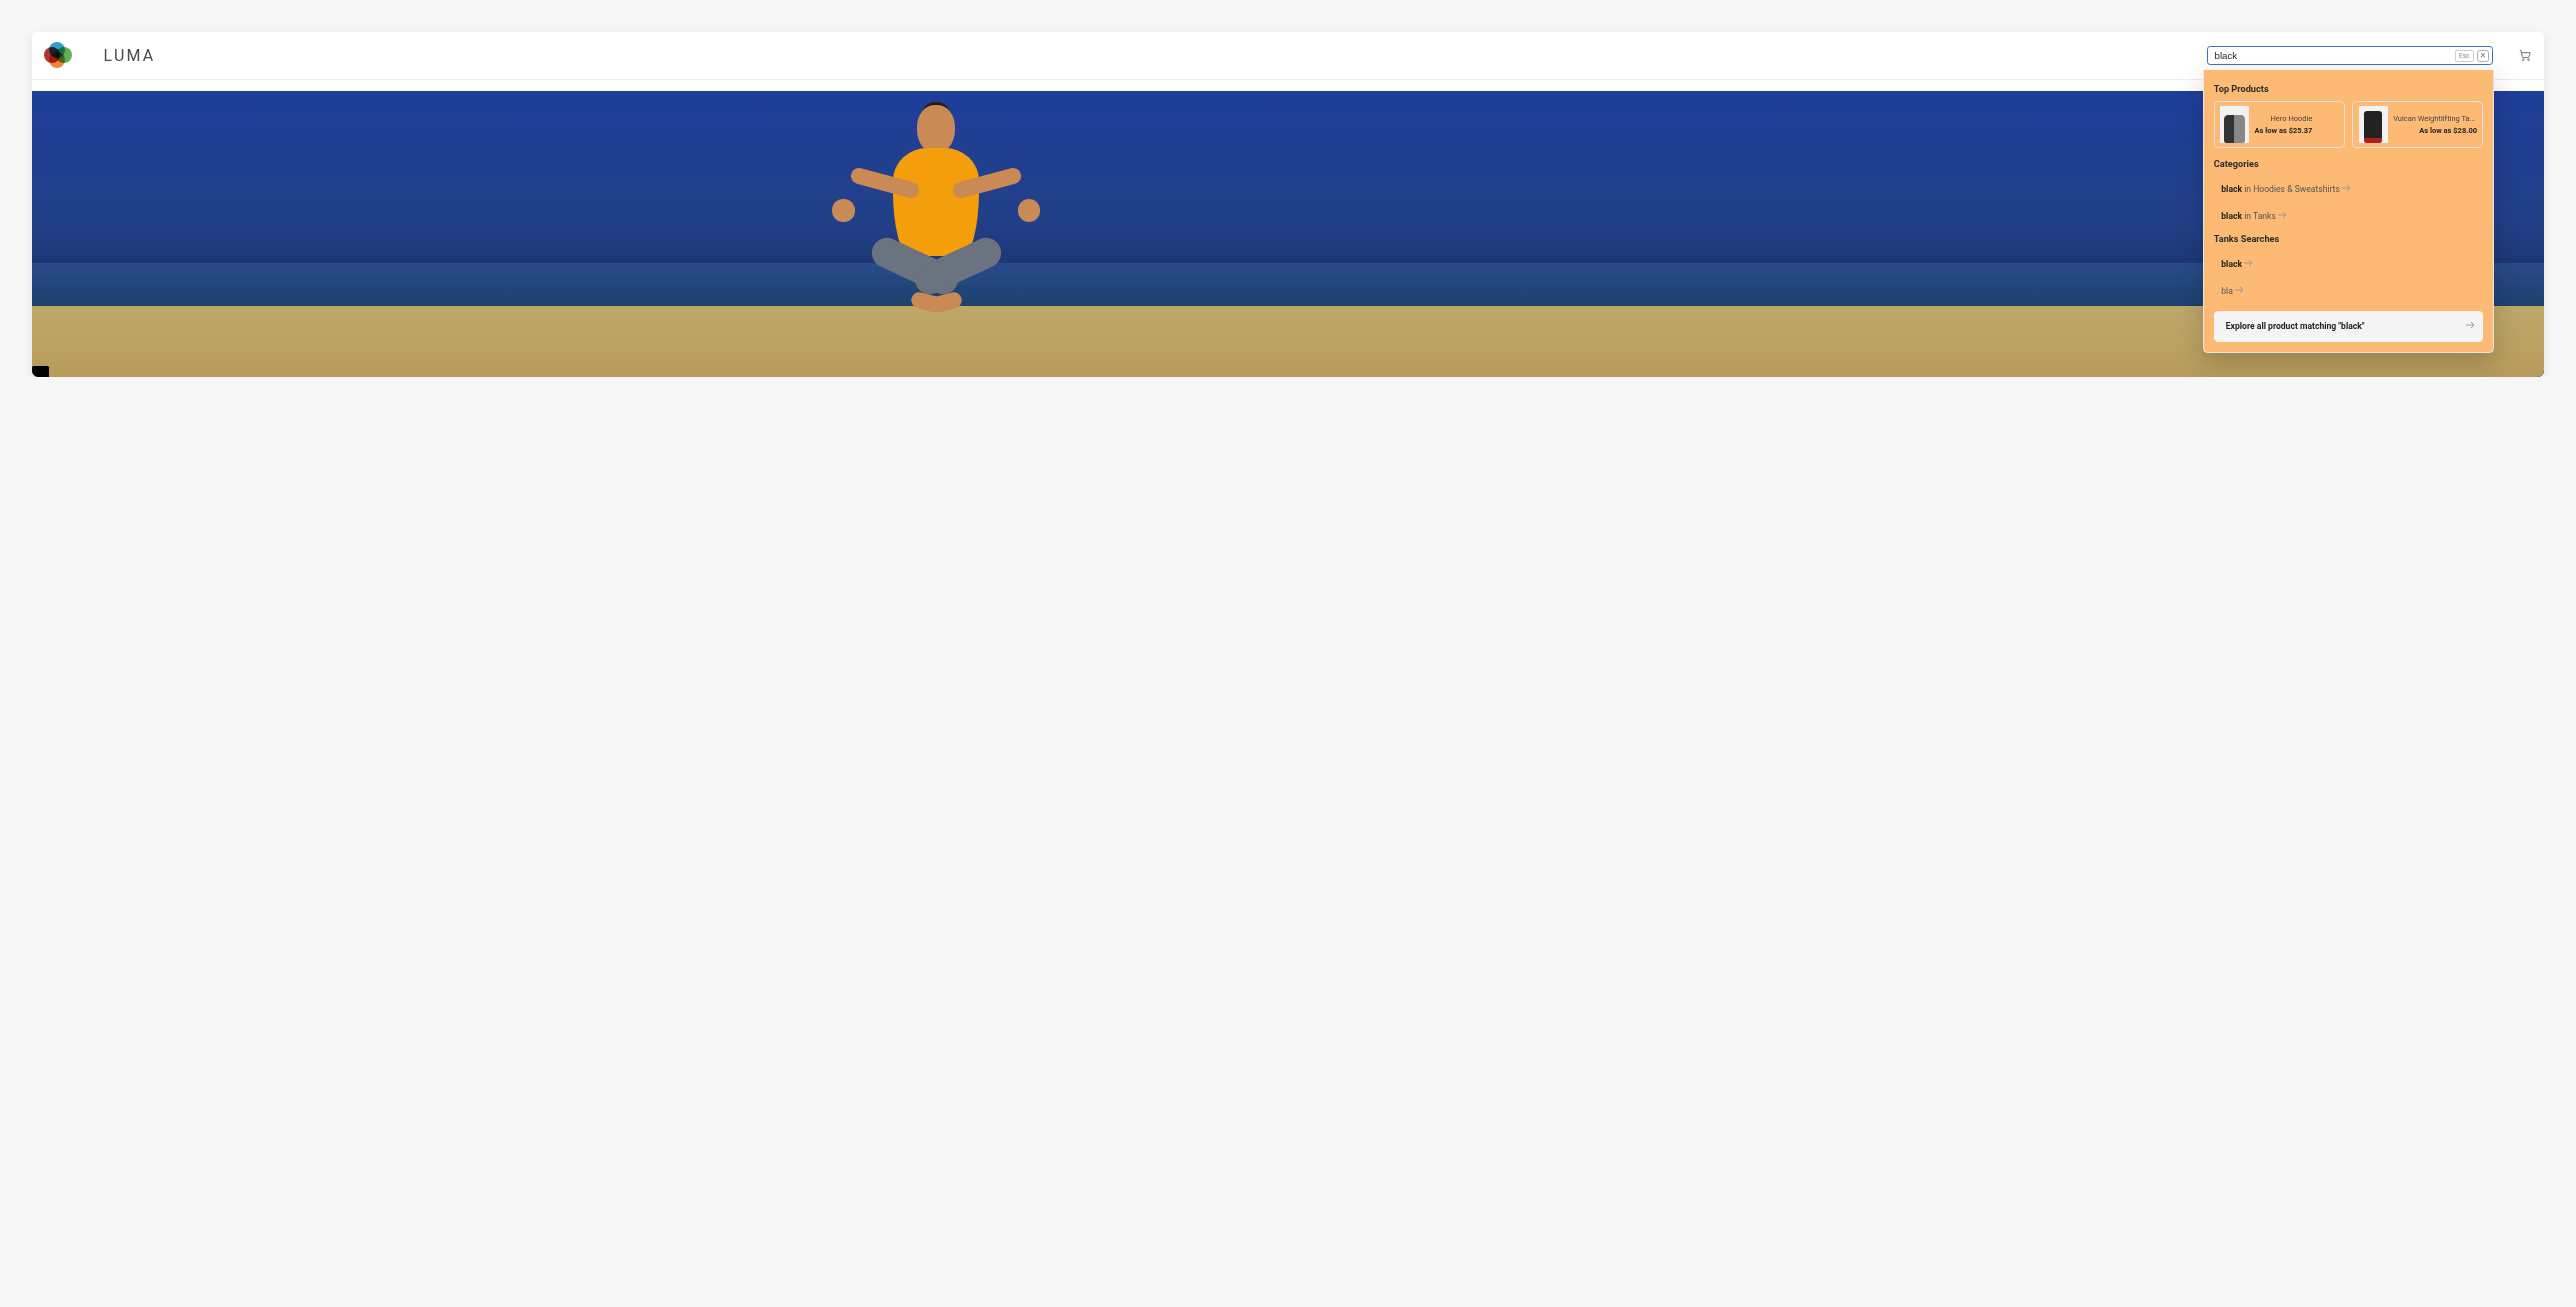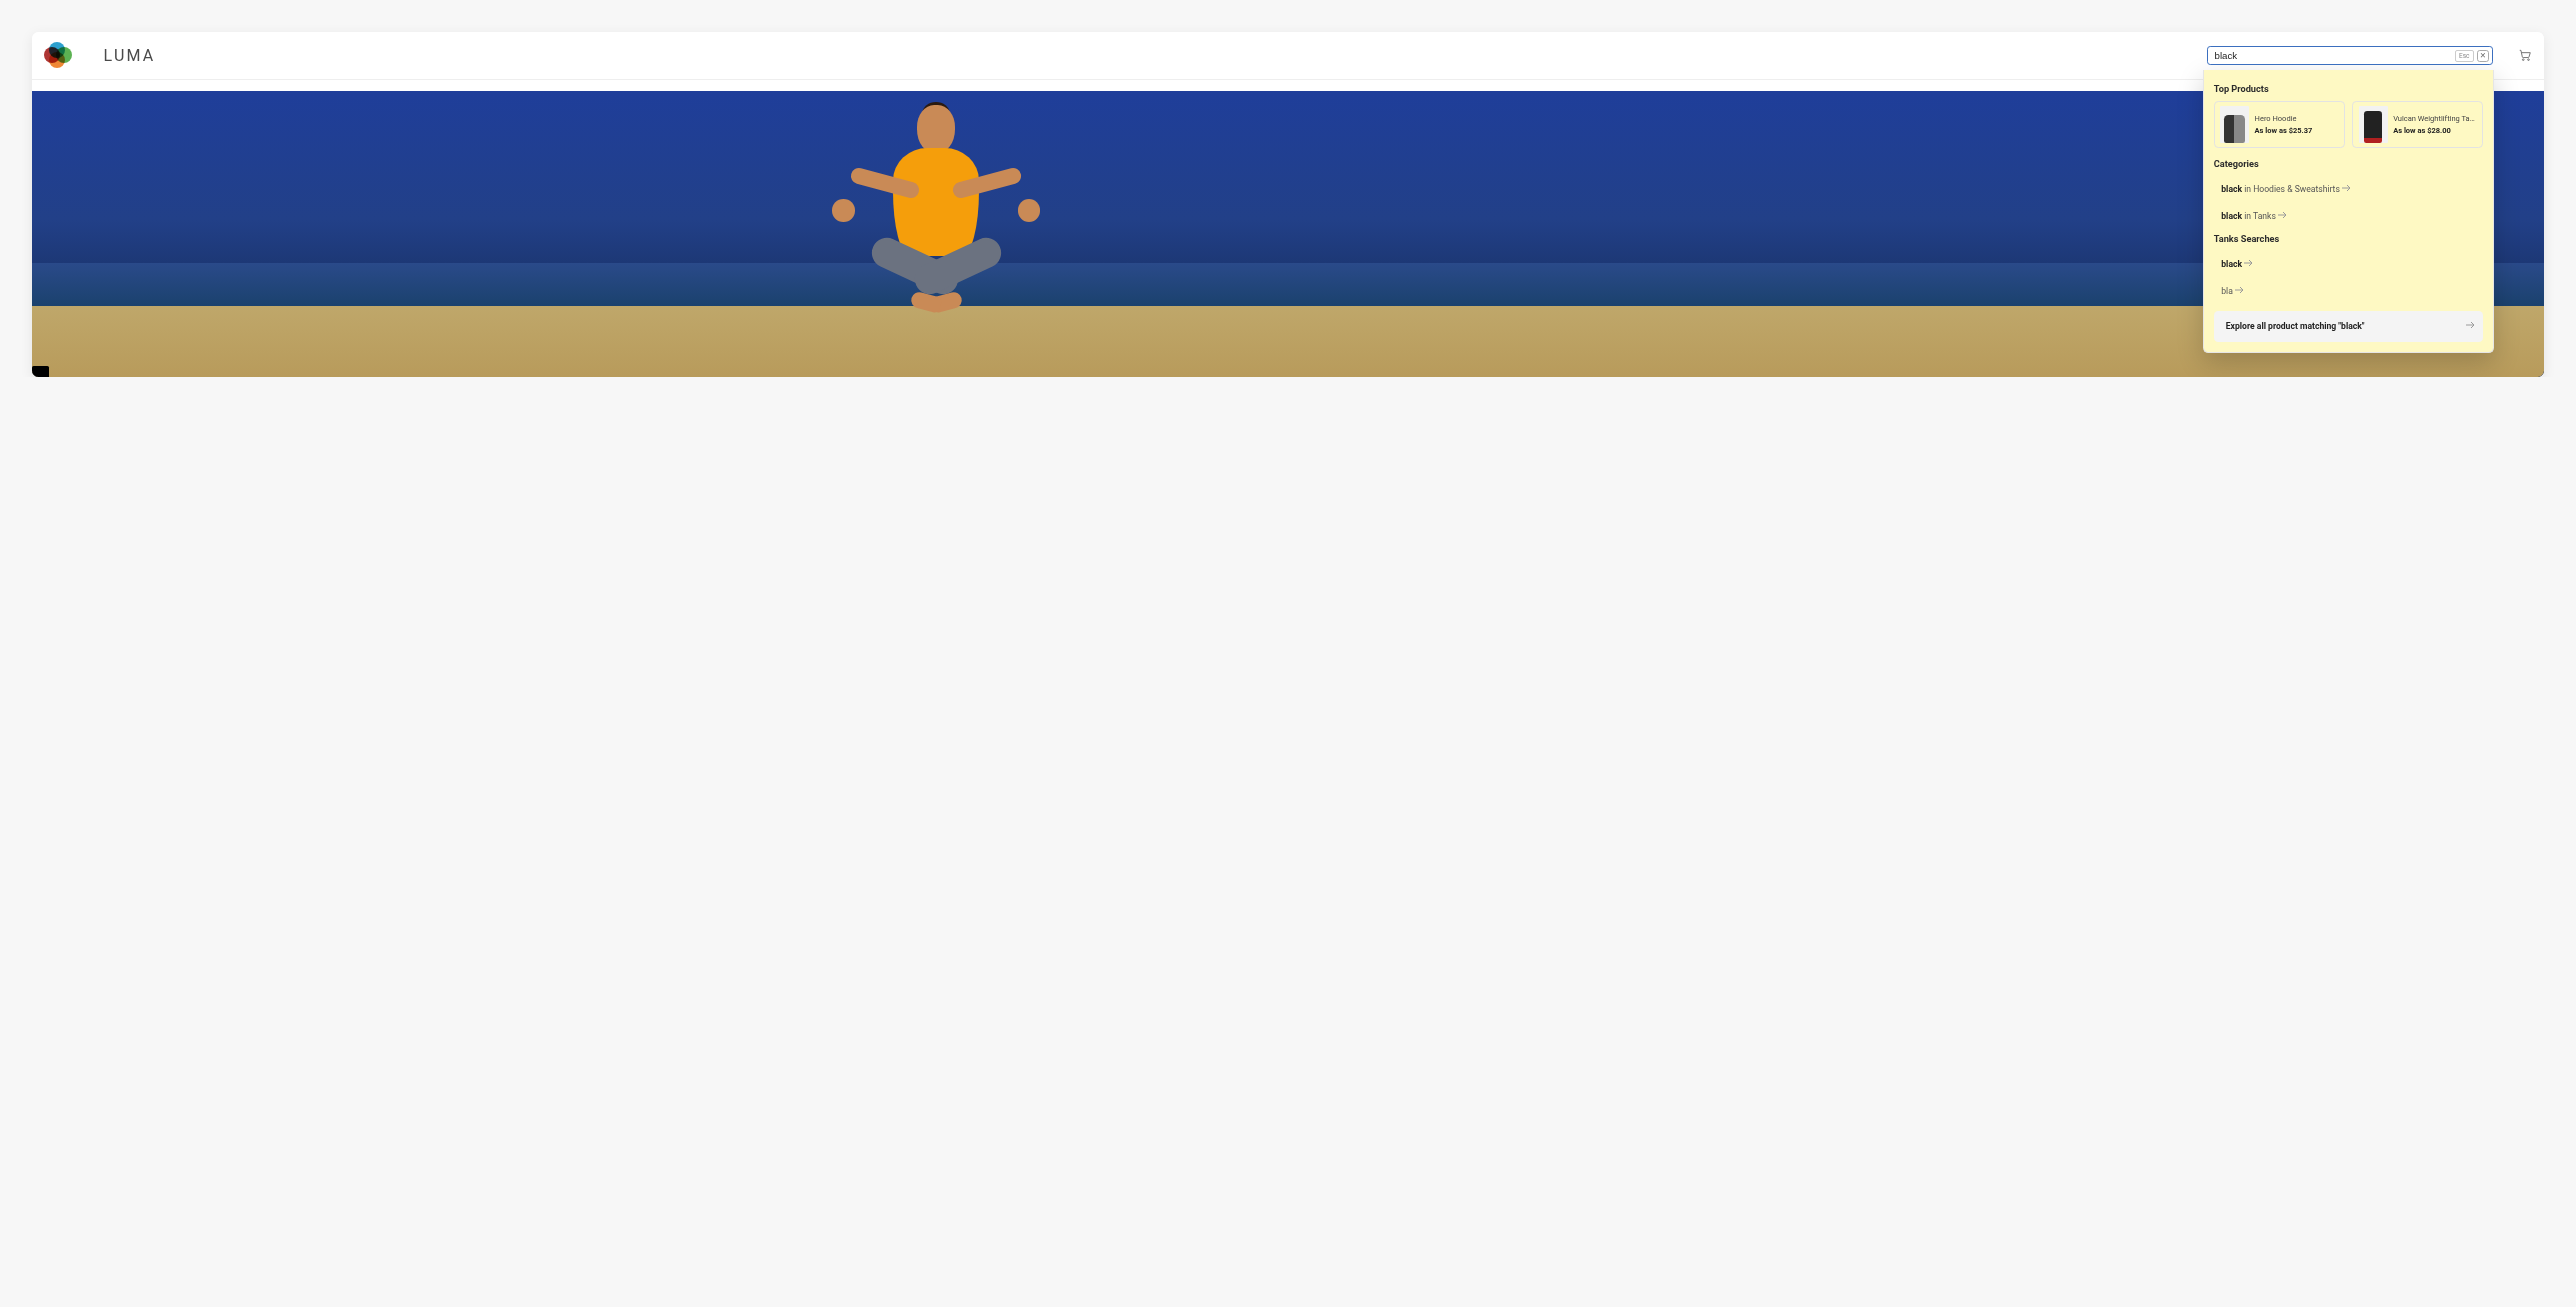--- a/index.html
+++ b/index.html
@@ -124,21 +124,21 @@
     padding:2.2px 7.5px 1.1px 7.5px;
     border-radius: 1.6px 1.6px 0 0;
   }
 
   
   .dropdown {
     position:absolute;
     top: 24px;
     right: -1.1px;
     width: 291px;
-    background:#fef9c3;
+    background:#fdba74;
     border:0.5px solid #e5e5e5;
     border-top:none;
     border-radius:0 0 5.4px 5.4px;
     box-shadow: 0 9.7px 27px rgba(0,0,0,0.18);
     z-index: 45;
     padding: 9.7px 9.7px 9.7px 9.7px;
   }
   .section-title {
     font-size: 9.2px;
     font-weight:700;
@@ -149,20 +149,21 @@
   .product-card {
     flex:1;
     display:flex;
     align-items:center;
     gap:5.4px;
     border:0.5px solid #e3e3e3;
     border-radius:4.3px;
     padding:4.3px 5.4px;
     cursor:pointer;
     min-width:0;
+    text-align:right;
   }
   .product-thumb{
     width:29px;height:37px;
     background:#eee;
     border-radius:1.1px;
     flex-shrink:0;
     display:flex;align-items:flex-end;justify-content:center;
     overflow:hidden;
   }
   .thumb-hoodie{ background:linear-gradient(180deg,#f2f2f2 0%,#f2f2f2 100%);}

